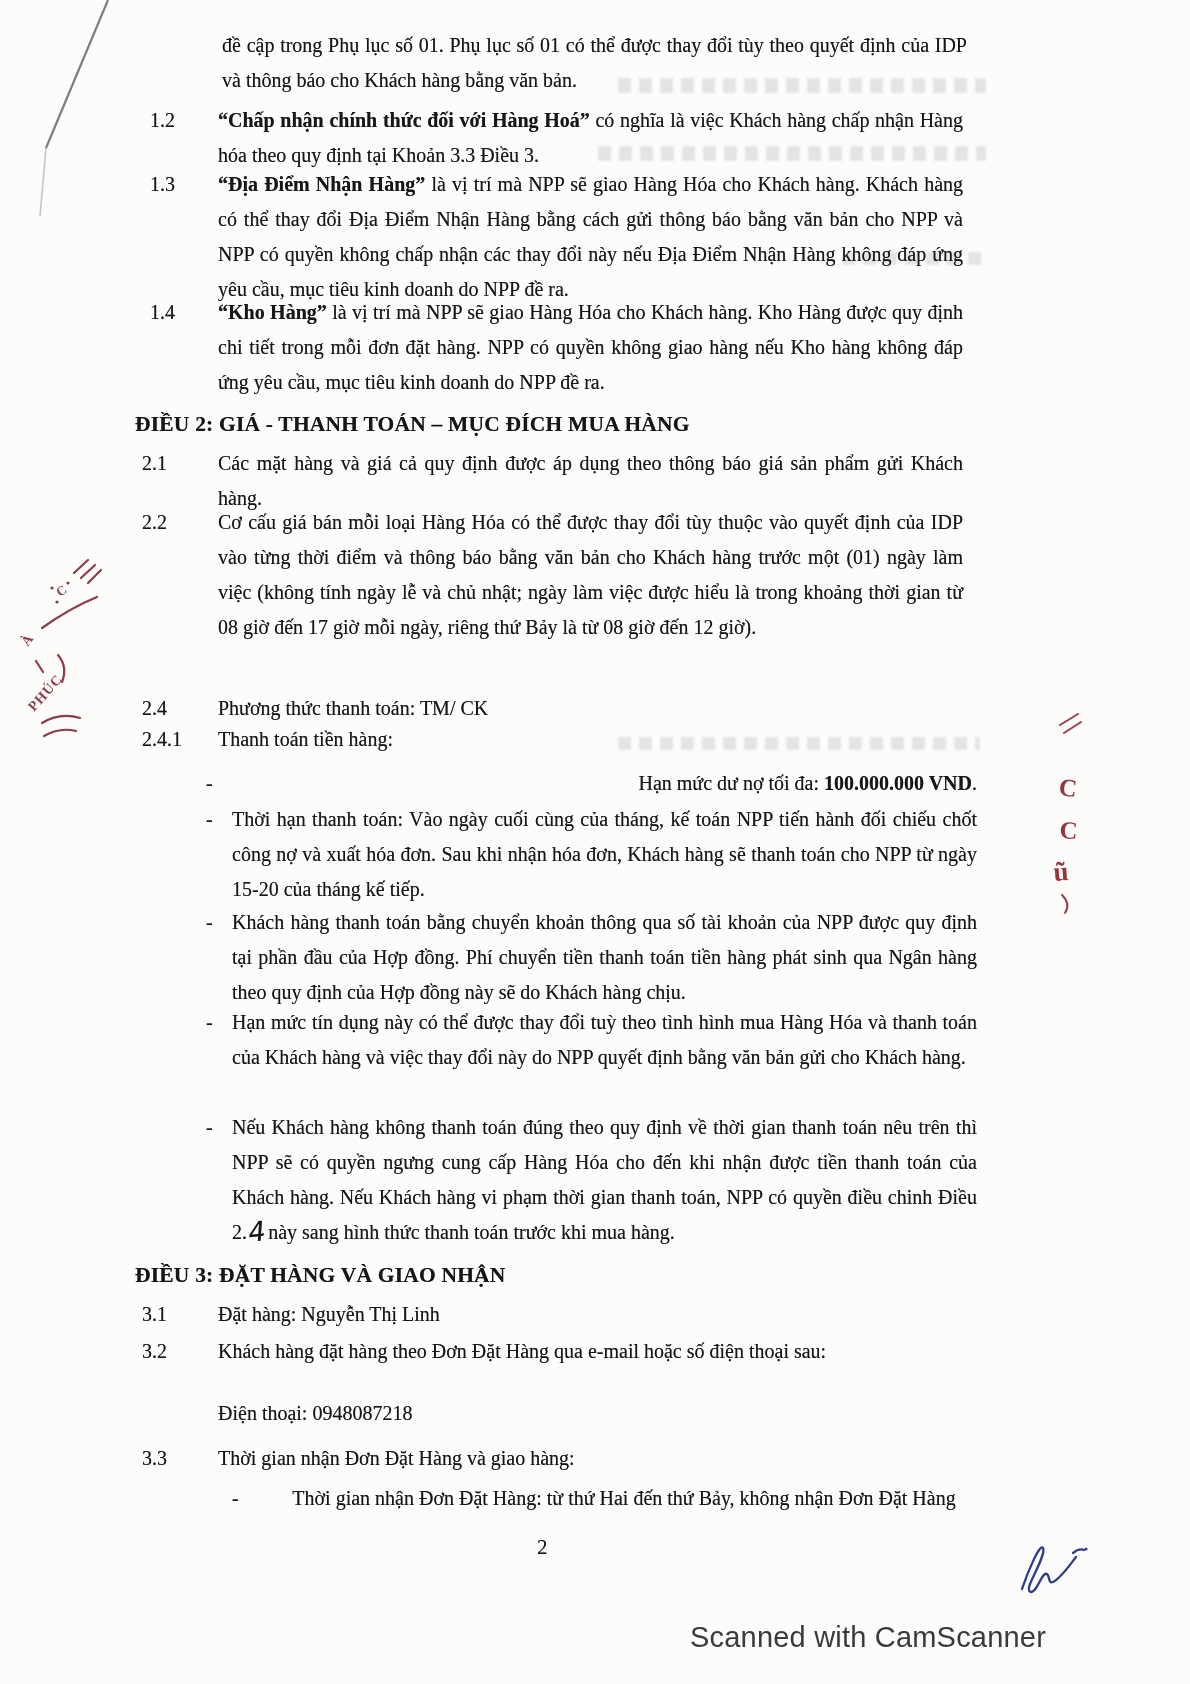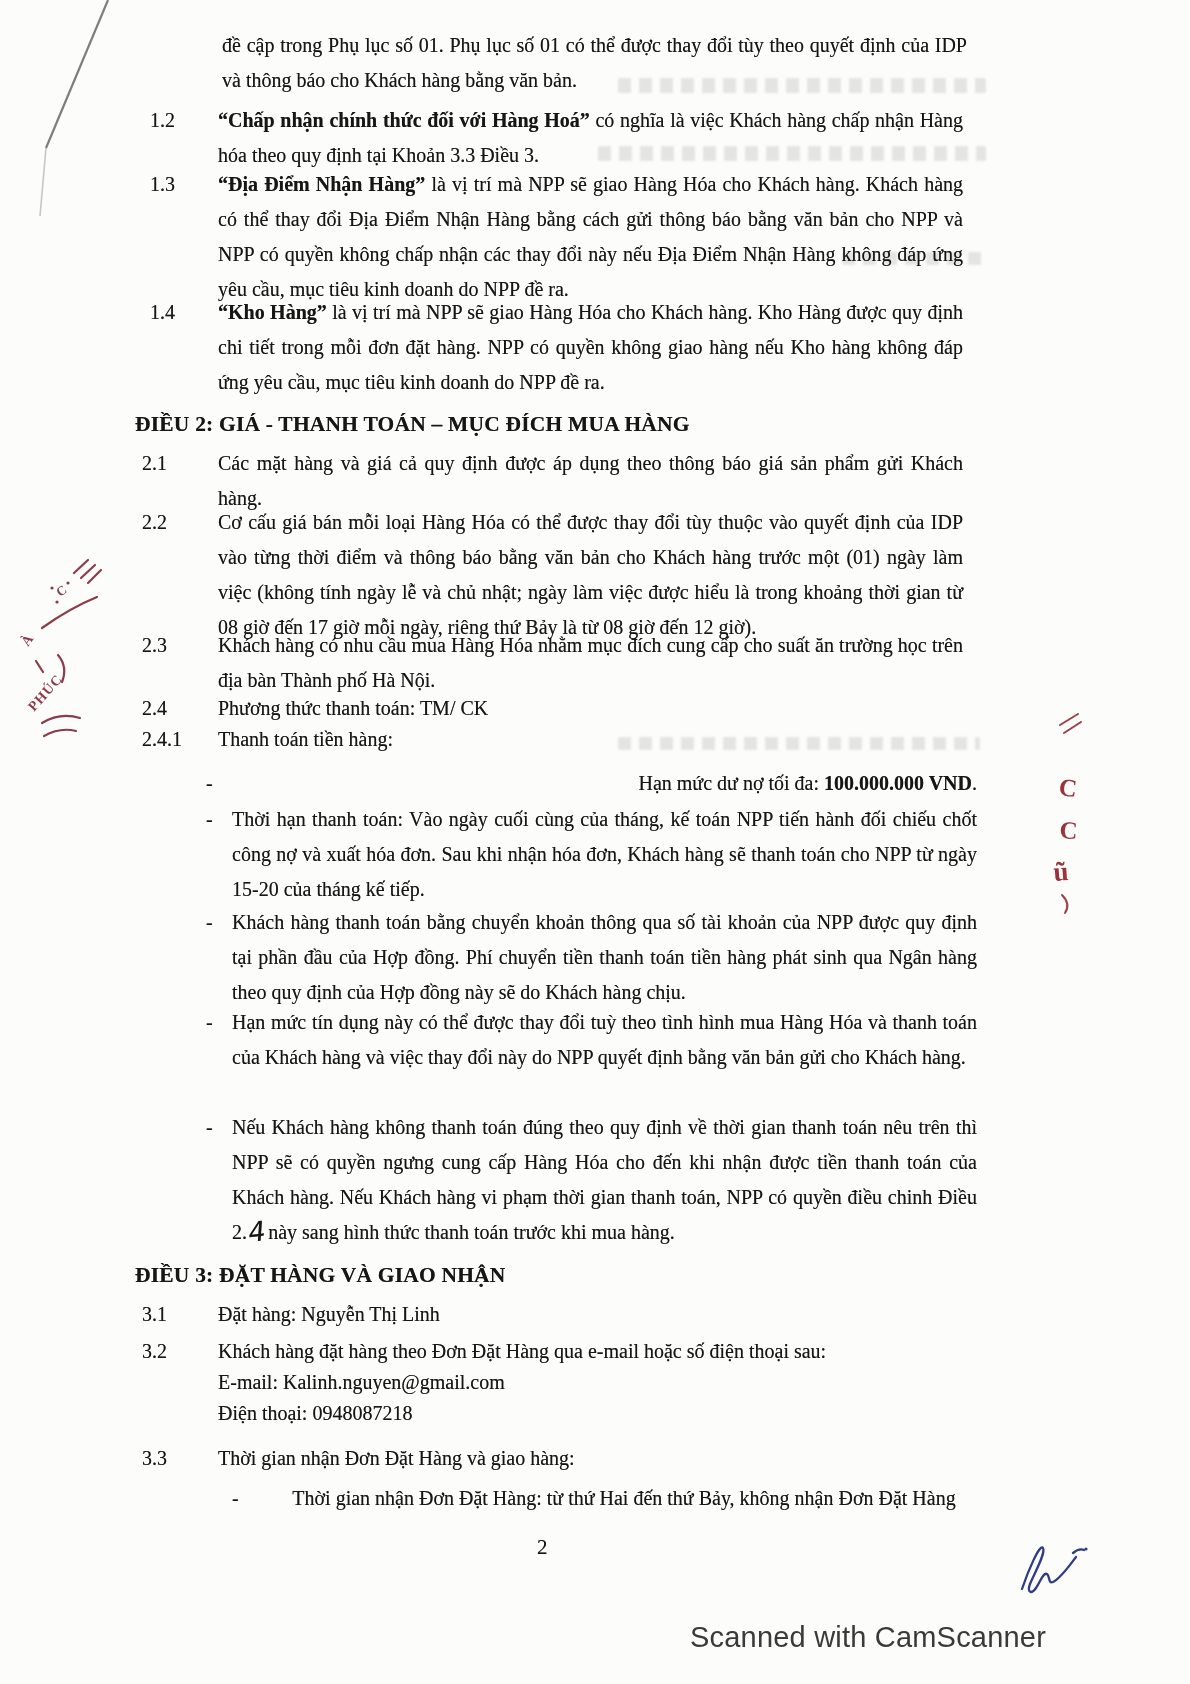--- a/index.html
+++ b/index.html
@@ -116,24 +116,20 @@
   <div class="abs row body-text a2" style="top:446px">
     <span class="num2">2.1</span>
     <p class="txt">Các mặt hàng và giá cả quy định được áp dụng theo thông báo giá sản phẩm gửi Khách hàng.</p>
   </div>
 
   <div class="abs row body-text a2" style="top:505px">
     <span class="num2">2.2</span>
     <p class="txt">Cơ cấu giá bán mỗi loại Hàng Hóa có thể được thay đổi tùy thuộc vào quyết định của IDP vào từng thời điểm và thông báo bằng văn bản cho Khách hàng trước một (01) ngày làm việc (không tính ngày lễ và chủ nhật; ngày làm việc được hiểu là trong khoảng thời gian từ 08 giờ đến 17 giờ mỗi ngày, riêng thứ Bảy là từ 08 giờ đến 12  giờ).</p>
   </div>
 
-  <div class="abs row body-text a2" style="top:628px">
-    <span class="num2">2.3</span>
-    <p class="txt">Khách hàng có nhu cầu mua Hàng Hóa nhằm mục đích cung cấp cho suất ăn trường học trên địa bàn Thành phố Hà Nội.</p>
-  </div>
 
   <div class="abs row body-text a2" style="top:691px">
     <span class="num2">2.4</span>
     <p class="txt" style="text-align:left">Phương thức thanh toán: TM/ CK</p>
   </div>
 
   <div class="abs row body-text a2" style="top:722px">
     <span class="num2">2.4.1</span>
     <p class="txt" style="text-align:left">Thanh toán tiền hàng:</p>
   </div>
@@ -168,21 +164,20 @@
   <div class="abs row body-text a2" style="top:1297px">
     <span class="num2">3.1</span>
     <p class="txt" style="text-align:left">Đặt hàng: Nguyễn Thị Linh</p>
   </div>
 
   <div class="abs row body-text a2" style="top:1334px">
     <span class="num2">3.2</span>
     <p class="txt" style="text-align:left">Khách hàng đặt hàng theo Đơn Đặt Hàng qua e-mail hoặc số điện thoại sau:</p>
   </div>
 
-  <p class="abs body-text contact" style="top:1365px">E-mail: Kalinh.nguyen@gmail.com</p>
   <p class="abs body-text contact" style="top:1396px">Điện thoại: 0948087218</p>
 
   <div class="abs row body-text a2" style="top:1441px">
     <span class="num2">3.3</span>
     <p class="txt" style="text-align:left">Thời gian nhận Đơn Đặt Hàng và giao hàng:</p>
   </div>
 
   <div class="abs row body-text sbl" style="top:1481px">
     <span class="dash2">-</span>
     <p class="txt" style="text-align:center">Thời gian nhận Đơn Đặt Hàng: từ thứ Hai đến thứ Bảy, không nhận Đơn Đặt Hàng</p>

